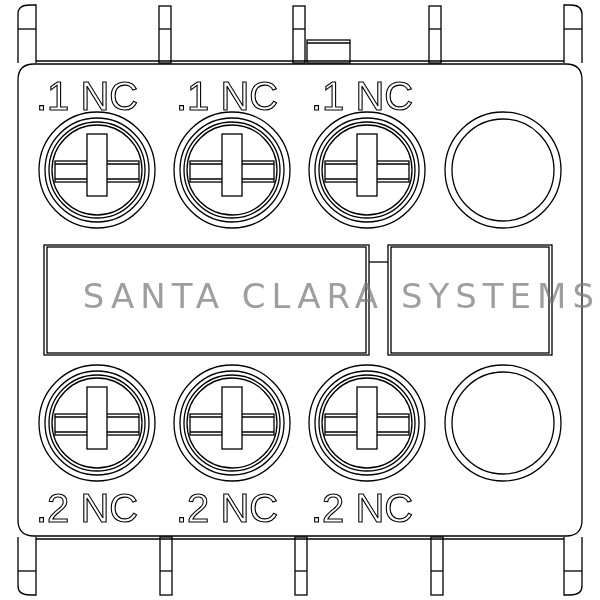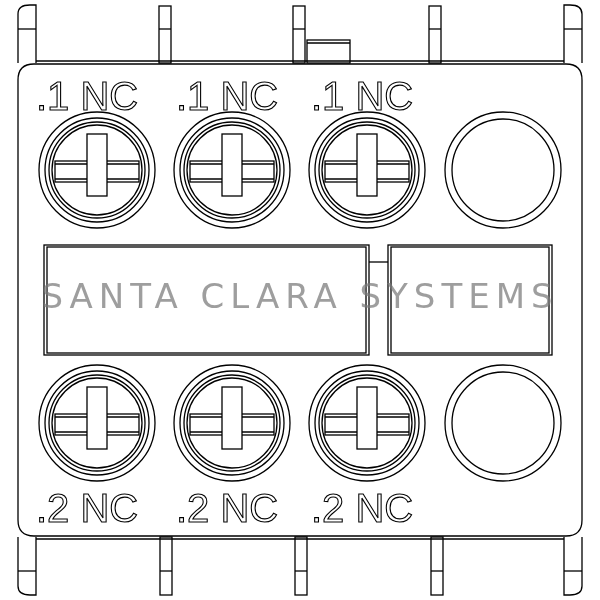--- a/index.html
+++ b/index.html
@@ -1,21 +1,21 @@
 <!DOCTYPE html>
 <html><head>
 <meta charset="utf-8">
 <style>
   html, body { margin: 0; padding: 0; background: #ffffff; }
   body { width: 600px; height: 600px; overflow: hidden; position: relative; }
   svg { position: absolute; left: 0; top: 0; }
   .ln { fill: none; stroke: #000; stroke-width: 1.3; }
   .lbl { font-family: "Liberation Sans", sans-serif; font-size: 40px; fill: #fff; stroke: #000; stroke-width: 1.1; }
   .wm {
-    position: absolute; left: 0; top: 276px; width: 600px; text-align: center;
+    position: absolute; left: 0; top: 276px; width: 600px; text-align: right;
     font-family: "DejaVu Sans", sans-serif; font-size: 34px; letter-spacing: 6px;
     color: rgba(120,120,120,0.72); white-space: nowrap; pointer-events: none;
   }
 </style>
 </head>
 <body>
 
 <svg width="600" height="600" viewBox="0 0 600 600">
 
   <g>

